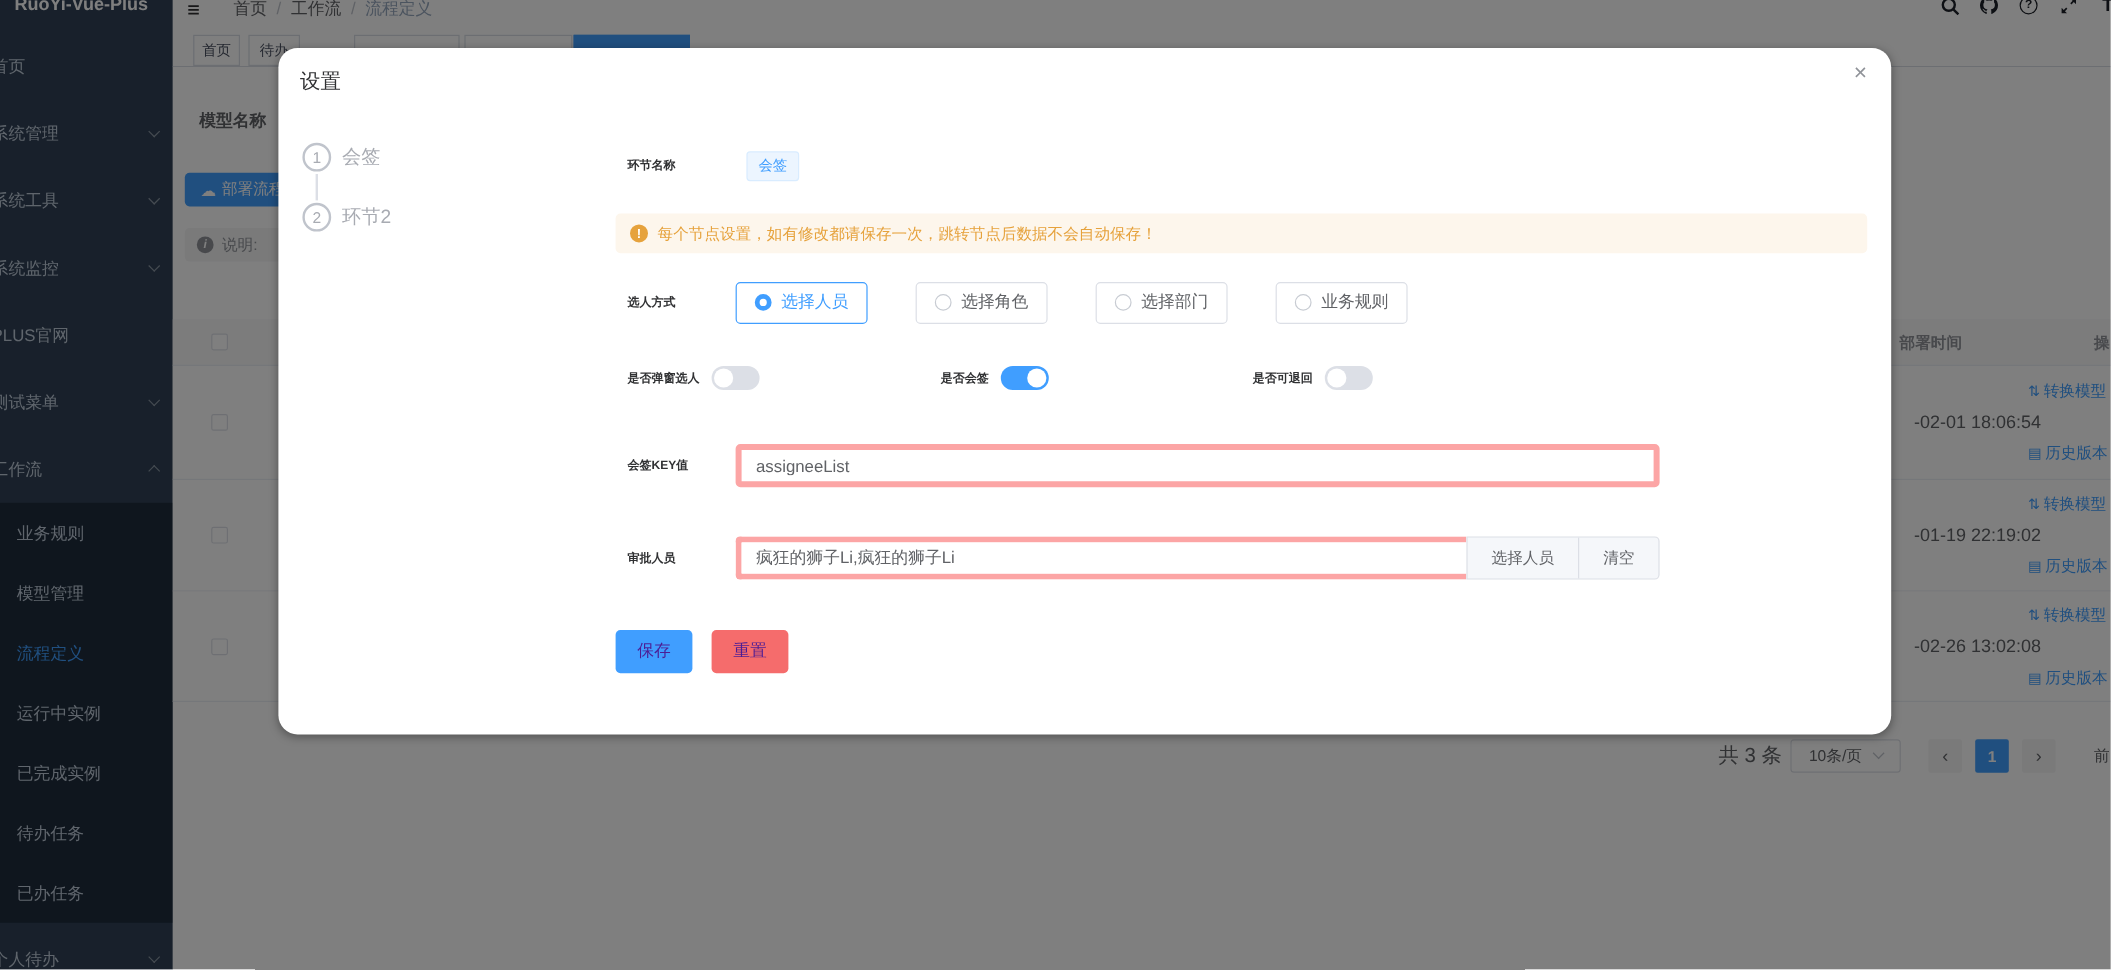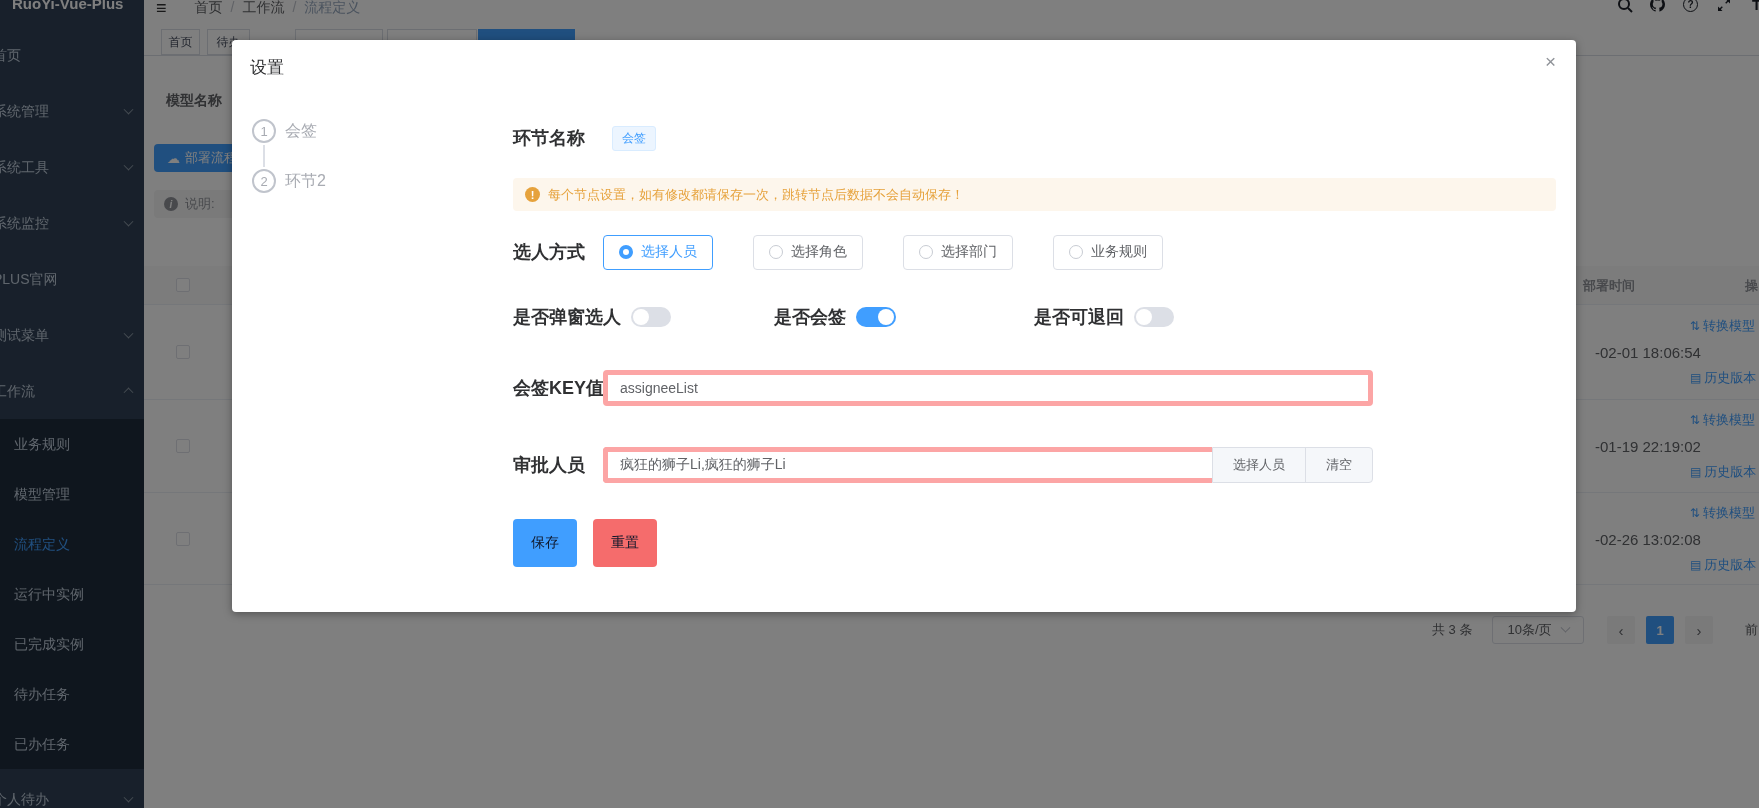--- a/index.html
+++ b/index.html
@@ -56,44 +56,44 @@
   .trow { position:absolute; left:0; right:0; background:#fff; border-bottom:1px solid #ebeef5; }
   .trow1 { top:249px; height:95px; }
   .trow2 { top:344px; height:93px; }
   .trow3 { top:437px; height:92px; }
   .cell-time { position:absolute; left:1431px; top:50%; transform:translateY(-50%); font-size:15px; color:#606266; white-space:nowrap;margin-left:20px; }
   .cell-actions { position:absolute; left:1546px; top:0; bottom:0; display:flex; flex-direction:column; justify-content:center; gap:34px; }
   .act-link { color:#409eff; font-size:13px; display:flex; align-items:center; gap:3px; cursor:pointer; white-space:nowrap; }
   .act-ico { font-size:12px; }
 
   .pager { position:absolute; left:0; right:0; top:559px; height:30px; }
-  .pg-total { position:absolute; left:1288px; top:0; line-height:30px; font-size:13px; color:#606266; white-space:nowrap; }
+  .pg-total { position:absolute; left:1288px; top:0; line-height:30px; font-size:17px; color:#606266; white-space:nowrap; }
   .pg-size { position:absolute; left:1348px; top:1px; width:92px; height:28px; border:1px solid #dcdfe6; border-radius:3px; background:#fff; font-size:13px; color:#606266; display:flex; align-items:center; justify-content:center; gap:10px; cursor:pointer; white-space:nowrap; }
   .pg-caret { width:7px; height:7px; border-right:1.5px solid #c0c4cc; border-bottom:1.5px solid #c0c4cc; transform:rotate(45deg) translate(-2px,-2px); }
   .pg-btn { position:absolute; top:1px; width:28px; height:28px; border-radius:2px; background:#f4f4f5; color:#606266; font-size:15px; display:flex; align-items:center; justify-content:center; cursor:pointer; }
   .pg-prev { left:1463px; }
   .pg-cur  { left:1502px; background:#409eff; color:#fff; font-size:13px; font-weight:bold; }
   .pg-next { left:1541px; }
   .pg-goto { position:absolute; left:1601px; top:0; line-height:30px; font-size:13px; color:#606266; }
 
   
   .overlay { position:absolute; inset:0; background:rgba(0,0,0,0.5); z-index:50; }
-  .modal { position:absolute; left:232px; top:40px; width:1344px; height:572px; background:#fff; border-radius:4px; box-shadow:0 2px 8px rgba(0,0,0,.35); z-index:100; }
+  .modal { position:absolute; left:232px; top:40px; width:1344px; height:572px; background:#fff; border-radius:16px; box-shadow:0 2px 8px rgba(0,0,0,.35); z-index:100; }
   .modal-title { position:absolute; left:18px; top:16px; font-size:17px; color:#303133; }
   .modal-close { position:absolute; right:20px; top:12px; font-size:19px; color:#909399; cursor:pointer; line-height:1; }
 
   .step-circle { position:absolute; left:20px; width:24px; height:24px; border:2px solid #c0c4cc; border-radius:50%; color:#a8abb2; font-size:13px; display:flex; align-items:center; justify-content:center; background:#fff; cursor:pointer; }
   .step1 { top:79px; } .step2 { top:129px; }
   .step-line { position:absolute; left:31px; top:105px; width:2px; height:22px; background:#dcdfe6; }
   .step-label { position:absolute; left:53px; font-size:16px; color:#a8abb2; cursor:pointer; white-space:nowrap; }
   .slabel1 { top:81px; } .slabel2 { top:131px; }
 
   .mform { position:absolute; left:281px; top:0; width:1043px; }
   .frow { position:absolute; left:0; right:0; display:flex; align-items:center; }
-  .flabel { display:inline-block; width:90px; min-width:90px; font-size:18px; font-weight:bold; color:#303133; white-space:nowrap; }
+  .flabel { display:inline-block; width:90px; min-width:90px; font-size:10px; font-weight:bold; color:#303133; white-space:nowrap;margin-left:10px; }
   .row-name { top:82px; height:32px; }
   .tag { margin-left:9px; background:#ecf5ff; border:1px solid #d9ecff; color:#409eff; font-size:12px; padding:3px 9px; border-radius:3px; cursor:pointer; }
   .row-alert { top:138px; height:33px; background:#fdf6ec; border-radius:4px; color:#e6a23c; font-size:13px; }
   .warn-dot { width:15px; height:15px; min-width:15px; border-radius:50%; background:#e6a23c; color:#fff; font-size:11px; font-weight:bold; display:flex; align-items:center; justify-content:center; margin:0 8px 0 12px; }
   .row-radio { top:194px; height:36px; }
   .radio-opt { display:flex; align-items:center; gap:8px; height:35px; padding:0 15px; border:1px solid #dcdfe6; border-radius:4px; margin-right:40px; font-size:14px; color:#606266; cursor:pointer; white-space:nowrap; }
   .radio-dot { width:14px; height:14px; border:1px solid #c8ccd3; border-radius:50%; background:#fff; }
   .radio-opt.checked { border-color:#409eff; color:#409eff; }
   .radio-opt.checked .radio-dot { border:4px solid #409eff; }
   .row-switch { top:265px; height:20px; }
@@ -107,21 +107,21 @@
   .text-input { height:36px; border:5px solid #fca5a5; border-radius:4px; padding:0 12px; font-size:14px; color:#606266; font-family:"Liberation Sans",sans-serif; background:#fff; outline:none; }
   .key-input { width:770px; }
   .row-appr { top:407px; height:36px; }
   .input-group { display:flex; width:770px; height:36px; }
   .appr-input { flex:1; border-radius:4px 0 0 4px; border-right:none; }
   .group-append { display:flex; background:#f5f7fa; border:1px solid #dcdfe6; border-radius:0 4px 4px 0; }
   .append-btn { display:flex; align-items:center; justify-content:center; font-size:13px; color:#606266; cursor:pointer; white-space:nowrap; }
   .append-btn.choose { width:93px; border-right:1px solid #dcdfe6; }
   .append-btn.clear { width:66px; }
   .row-btns { top:487px; height:32px; }
-  .btn { height:48px; border:none; border-radius:4px; color:#0f172a; font-size:14px; padding:0 18px; cursor:pointer; font-family:"Liberation Sans",sans-serif; }
+  .btn { height:36px; border:none; border-radius:4px; color:#4c1d95; font-size:14px; padding:0 18px; cursor:pointer; font-family:"Liberation Sans",sans-serif; }
   .btn-save { background:#409eff; }
   .btn-reset { background:#f56c6c; margin-left:16px; }
 </style>
 </head>
 <body>
 
 <div class="sidebar">
   <div class="logo">RuoYi-Vue-Plus</div>
   <div class="top-menu">
     <div class="menu-item"><span class="mi-label">首页</span></div>

